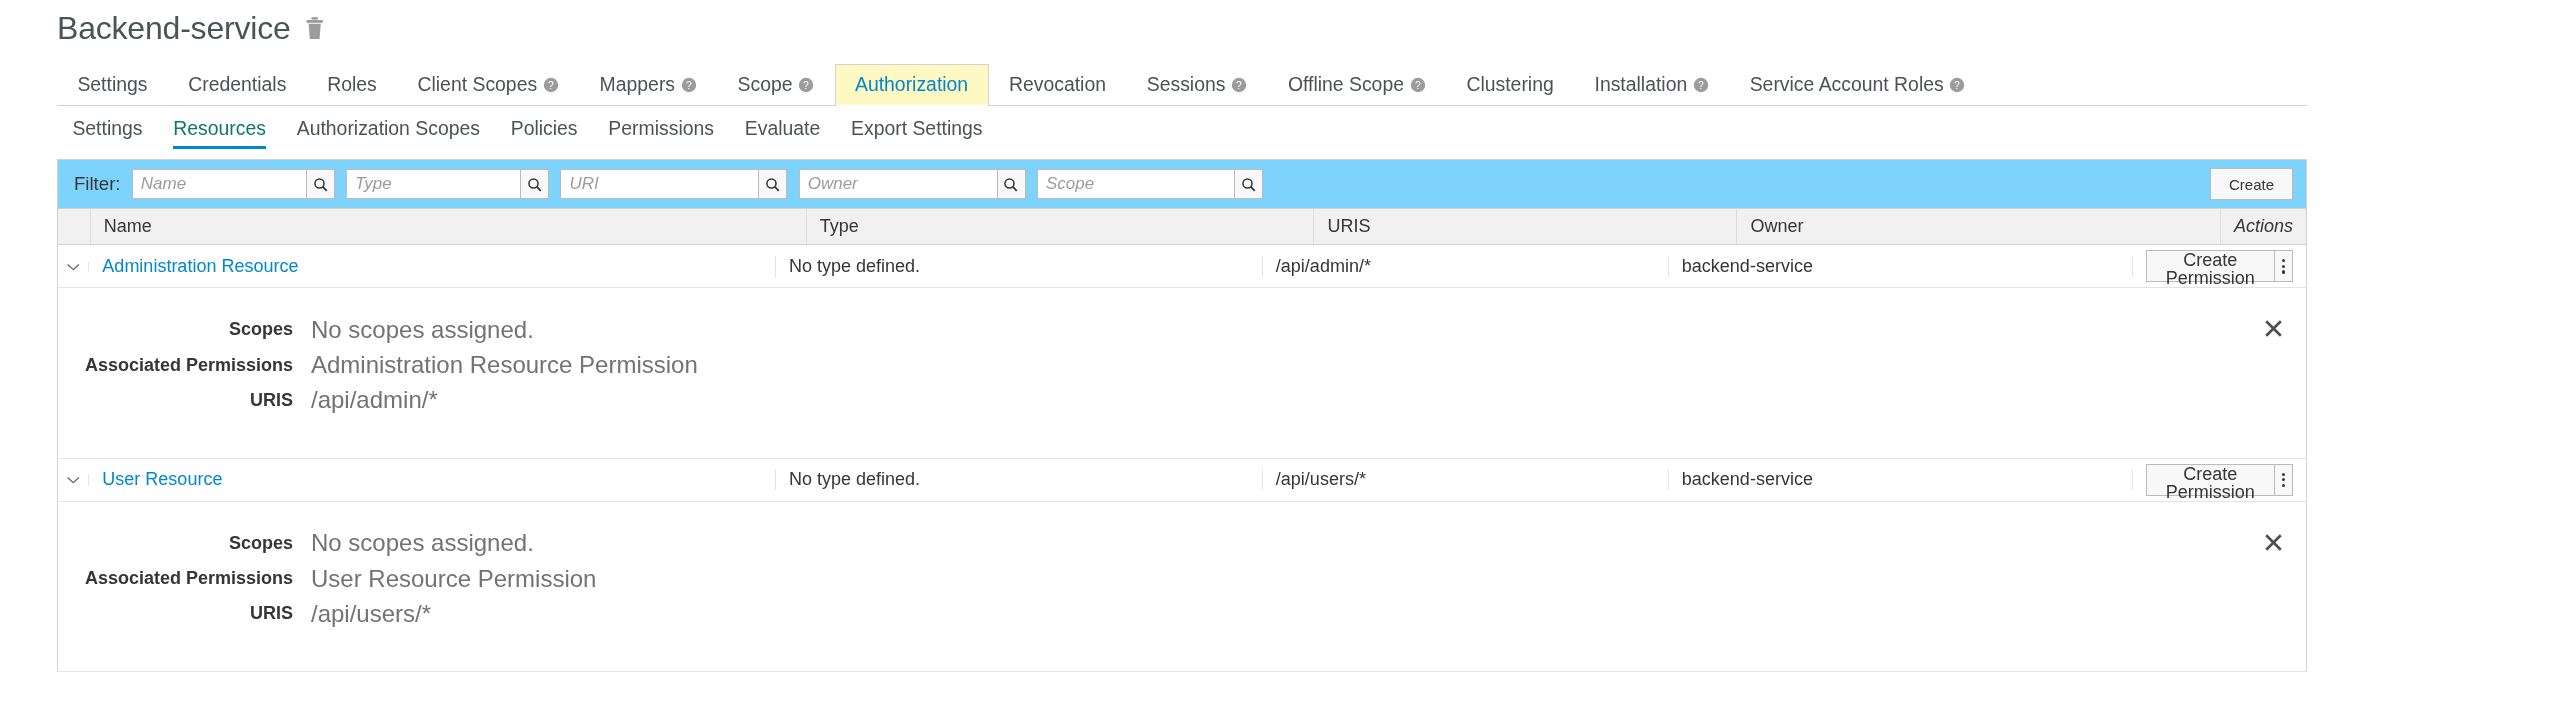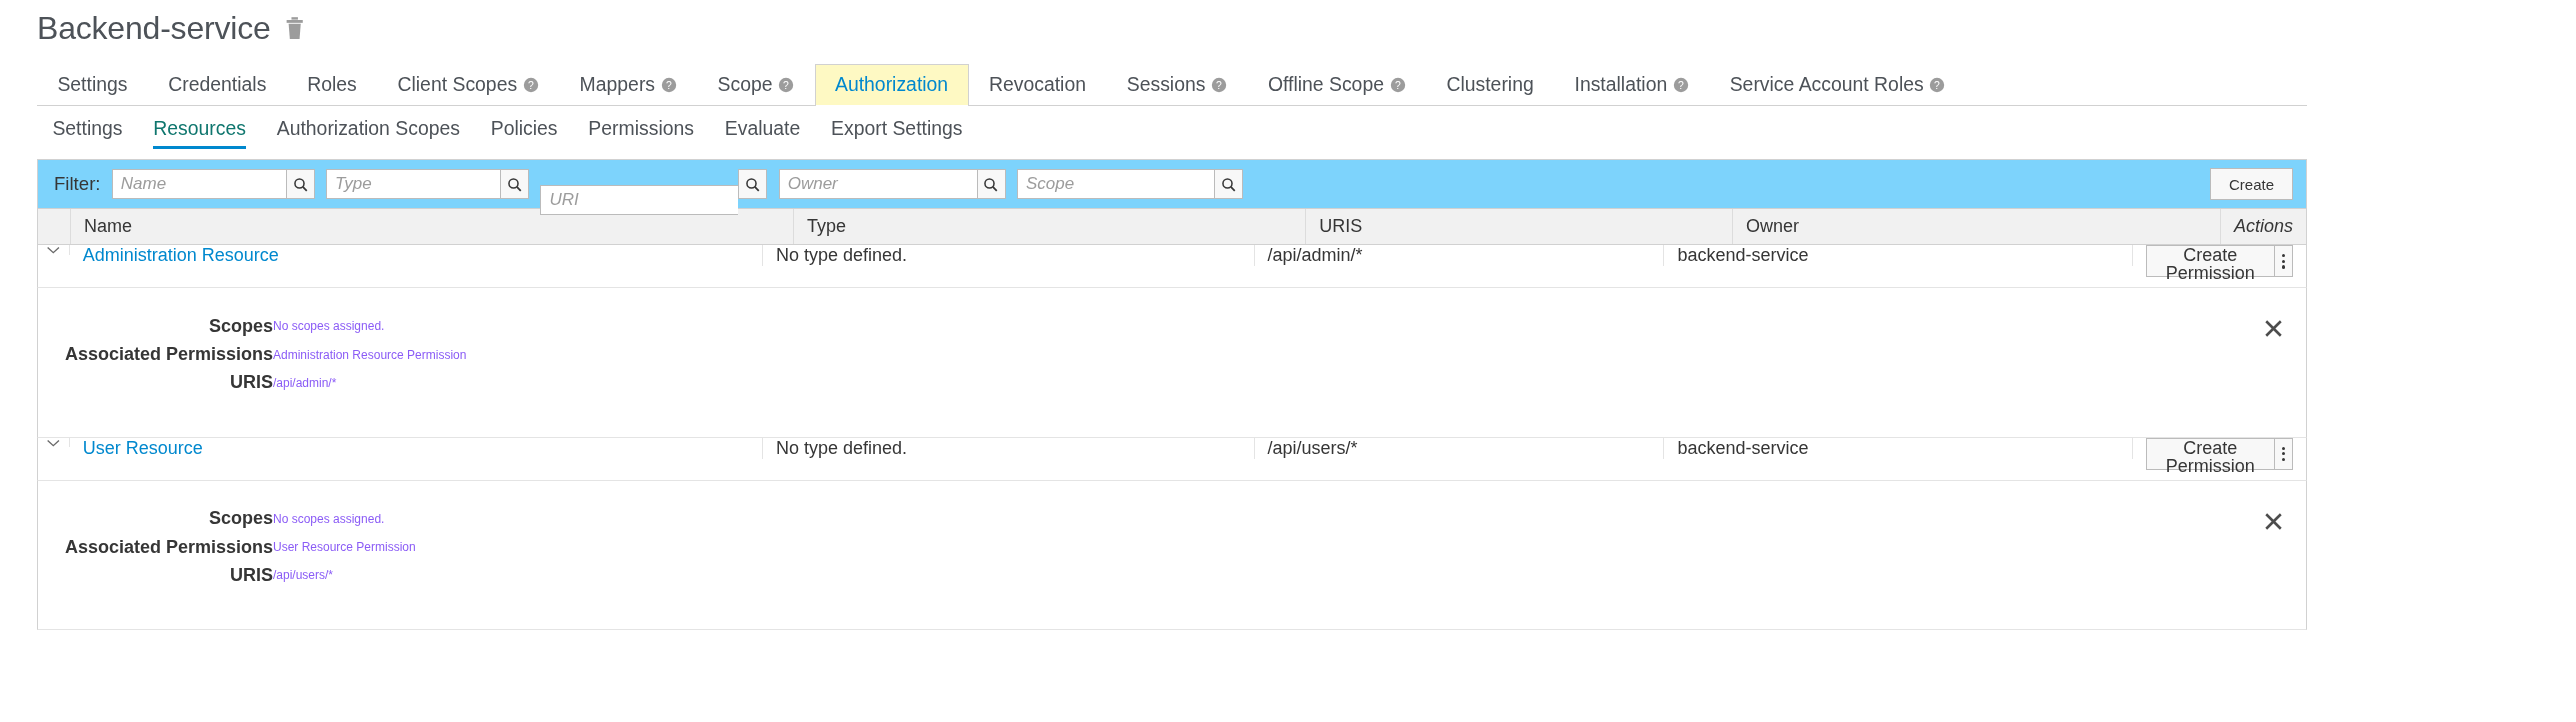--- a/index.html
+++ b/index.html
@@ -5,21 +5,21 @@
 <style>
   * { box-sizing: border-box; }
   html, body {
     margin: 0; padding: 0;
     width: 2576px; height: 723px;
     background: #ffffff;
     font-family: "Liberation Sans", sans-serif;
     color: #363636;
     overflow: hidden;
   }
-  .page { position: relative; width: 2344px; height: 723px; }
+  .page { position: relative; width: 2344px; height: 723px; padding-left: 20px; }
 
   
   .page-header {
     padding: 11.3px 0 4.9px 37px;
     display: flex; align-items: center; gap: 14.6px;
   }
   .page-title {
     font-size: 32px;
     font-weight: 300;
     color: #4d5258;
@@ -111,21 +111,21 @@
     background: #ffffff;
     padding: 0 8px;
     font-size: 17px;
     font-family: "Liberation Sans", sans-serif;
     color: #363636;
     outline: none;
   }
   .input-group input::placeholder { color: #9c9c9c; font-style: italic; }
   .input-group input.w-name { width: 174px; }
   .input-group input.w-type { width: 174px; }
-  .input-group input.w-uri  { width: 198px; margin-top: 16px; }
+  .input-group input.w-uri  { width: 198px; }
   .input-group input.w-owner{ width: 198px; }
   .input-group input.w-scope{ width: 197px; }
   .search-btn {
     width: 29px; height: 30px;
     border: 0.8px solid #bbbbbb;
     background: #f8f8f8;
     display: flex; align-items: center; justify-content: center;
     cursor: pointer;
   }
   .toolbar-spacer { flex: 1; }
@@ -161,21 +161,21 @@
   .th:last-child { border-right: none; font-style: italic; }
   .col-caret { width: 34px; padding: 0; border-right: 0.8px solid #dcdcdc; }
   .col-name  { width: 744px; }
   .col-type  { width: 527px; }
   .col-uris  { width: 439px; }
   .col-owner { width: 502px; }
   .col-actions { flex: 1; justify-content: center; }
 
   .trow {
     display: flex;
-    align-items: flex-start;
+    align-items: center;
     height: 43px;
     border-left: 0.8px solid #d1d1d1;
     border-right: 0.8px solid #d1d1d1;
     border-bottom: 0.8px solid #e4e4e4;
     background: #ffffff;
   }
   .td {
     font-size: 18px;
     color: #363636;
     display: flex; align-items: center;
@@ -234,22 +234,23 @@
   .drow { display: flex; align-items: center; margin-bottom: 7.3px; }
   .dlabel {
     width: 235px;
     text-align: right;
     font-weight: bold;
     font-size: 18px;
     color: #363636;
     padding-right: 0;
   }
   .dvalue {
-    font-size: 12px;
-    color: #8b5cf6;
+    margin-left: 18px;
+    font-size: 24px;
+    color: #737373;
   }
   .close-x {
     position: absolute;
     right: 21px;
     top: 29px;
     width: 23px; height: 23px;
     display: flex; align-items: center; justify-content: center;
     cursor: pointer;
   }
 </style>

